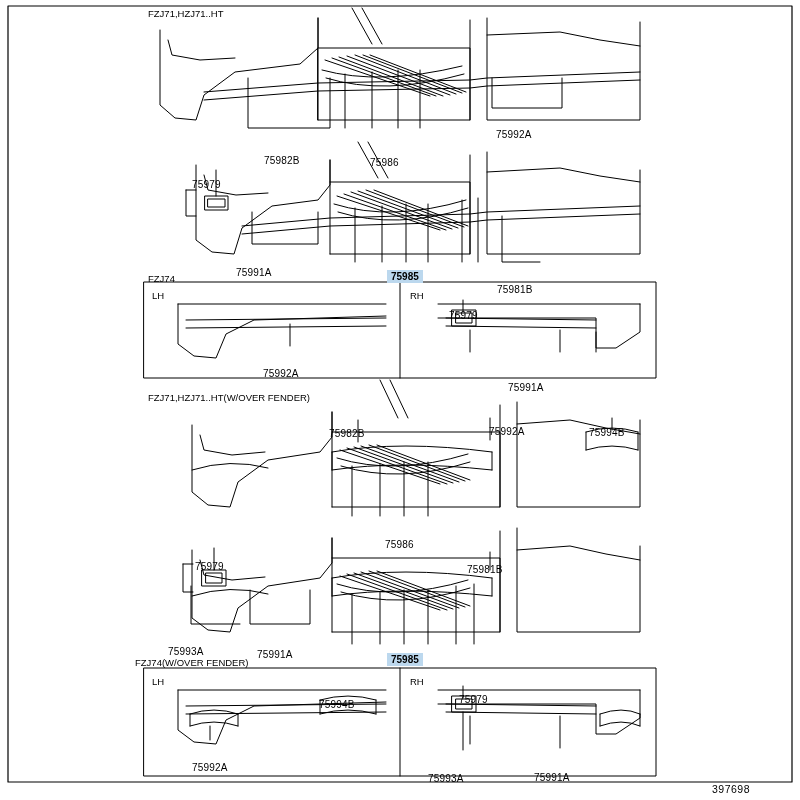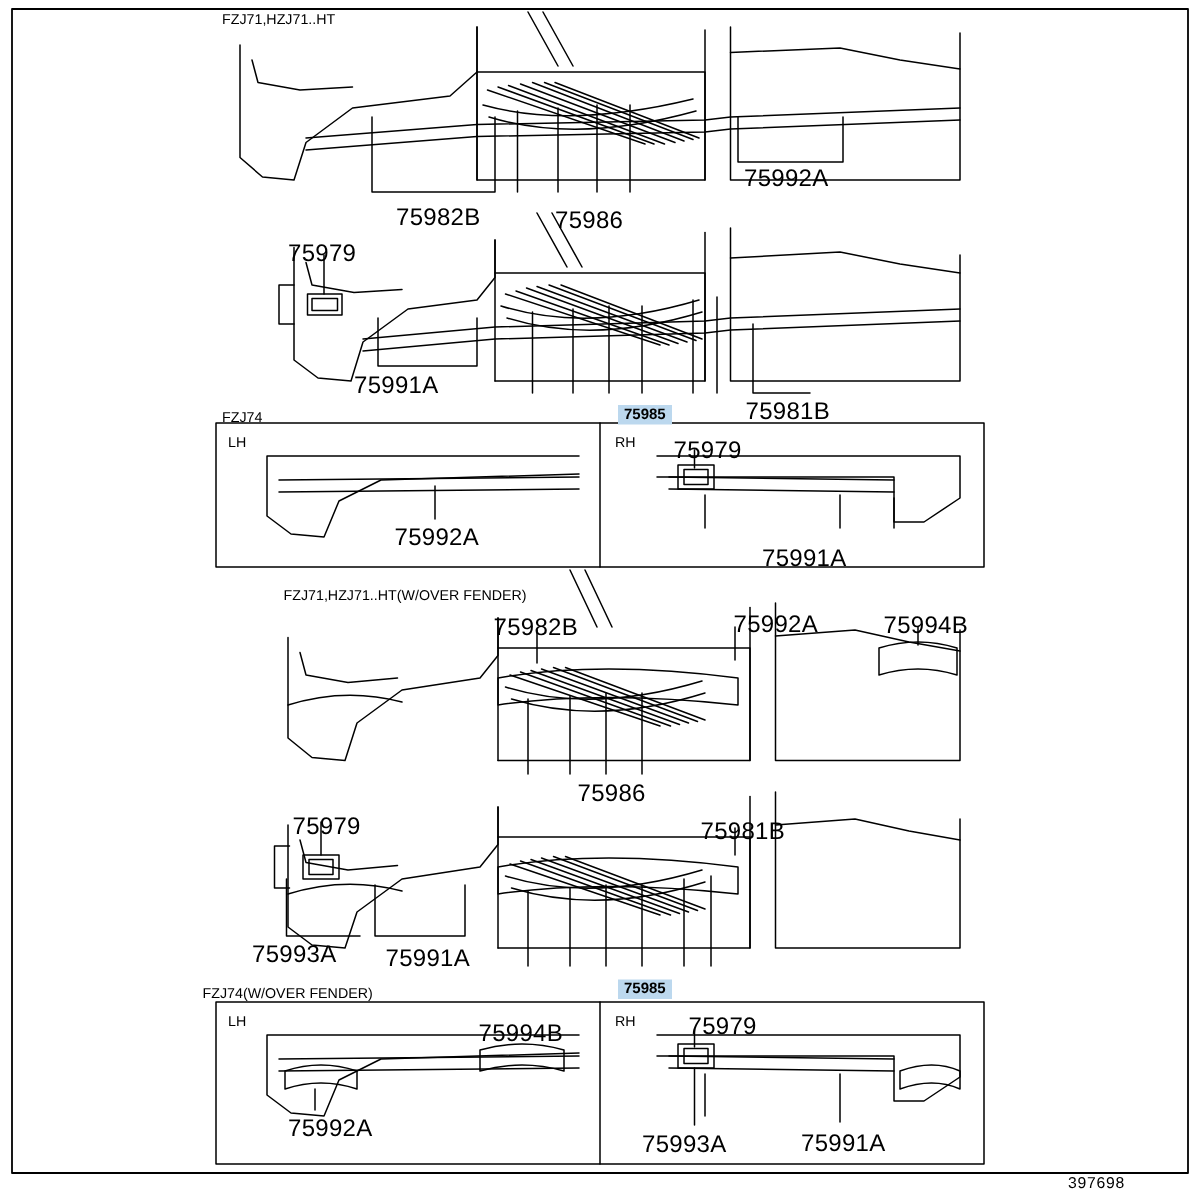--- a/index.html
+++ b/index.html
@@ -1,20 +1,20 @@
 <!DOCTYPE html>
 <html><head>
 <meta charset="utf-8">
 <style>
   html,body{margin:0;padding:0;background:#ffffff;}
   body{width:800px;height:800px;font-family:"Liberation Sans",sans-serif;color:#000;}
   #sheet{position:relative;width:800px;height:800px;overflow:hidden;}
   svg#art{position:absolute;left:0;top:0;width:800px;height:800px;}
-  .lbl{position:absolute;font-size:16px;letter-spacing:0.2px;white-space:nowrap;color:#000;}
-  .hl{position:absolute;font-size:10px;font-weight:bold;background:#bcd8ee;padding:1px 4px;white-space:nowrap;color:#000;margin-left:25px;}
+  .lbl{position:absolute;font-size:10px;letter-spacing:0.2px;white-space:nowrap;color:#000;margin-top:18px;}
+  .hl{position:absolute;font-size:10px;font-weight:bold;background:#bcd8ee;padding:1px 4px;white-space:nowrap;color:#000;}
   .sec{position:absolute;font-size:9.5px;white-space:nowrap;color:#000;}
   .code{position:absolute;font-size:10.5px;letter-spacing:0.5px;color:#000;}
 </style>
 </head>
 <body>
 
 <div id="sheet">
 
   <svg id="art" viewBox="0 0 800 800" xmlns="http://www.w3.org/2000/svg">
     <g fill="none" stroke="#000" stroke-width="1" stroke-linejoin="round" stroke-linecap="round">
@@ -161,21 +161,21 @@
         <path d="M463 712 L463 750 M470 716 L470 744 M560 716 L560 748"></path>
       </g>
 
     </g>
   </svg>
 
   <div class="sec" style="left:148px;top:8px;">FZJ71,HZJ71..HT</div>
   <div class="sec" style="left:148px;top:273px;">FZJ74</div>
   <div class="sec" style="left:152px;top:290px;">LH</div>
   <div class="sec" style="left:410px;top:290px;">RH</div>
-  <div class="sec" style="left:148px;top:392px;margin-left:41px;">FZJ71,HZJ71..HT(W/OVER FENDER)</div>
+  <div class="sec" style="left:148px;top:392px;">FZJ71,HZJ71..HT(W/OVER FENDER)</div>
   <div class="sec" style="left:135px;top:657px;">FZJ74(W/OVER FENDER)</div>
   <div class="sec" style="left:152px;top:676px;">LH</div>
   <div class="sec" style="left:410px;top:676px;">RH</div>
 
   <div class="lbl" style="left:496px;top:111px;">75992A</div>
   <div class="lbl" style="left:264px;top:137px;">75982B</div>
   <div class="lbl" style="left:370px;top:139px;">75986</div>
   <div class="lbl" style="left:192px;top:161px;">75979</div>
   <div class="lbl" style="left:236px;top:249px;">75991A</div>
   <div class="lbl" style="left:497px;top:266px;">75981B</div>

